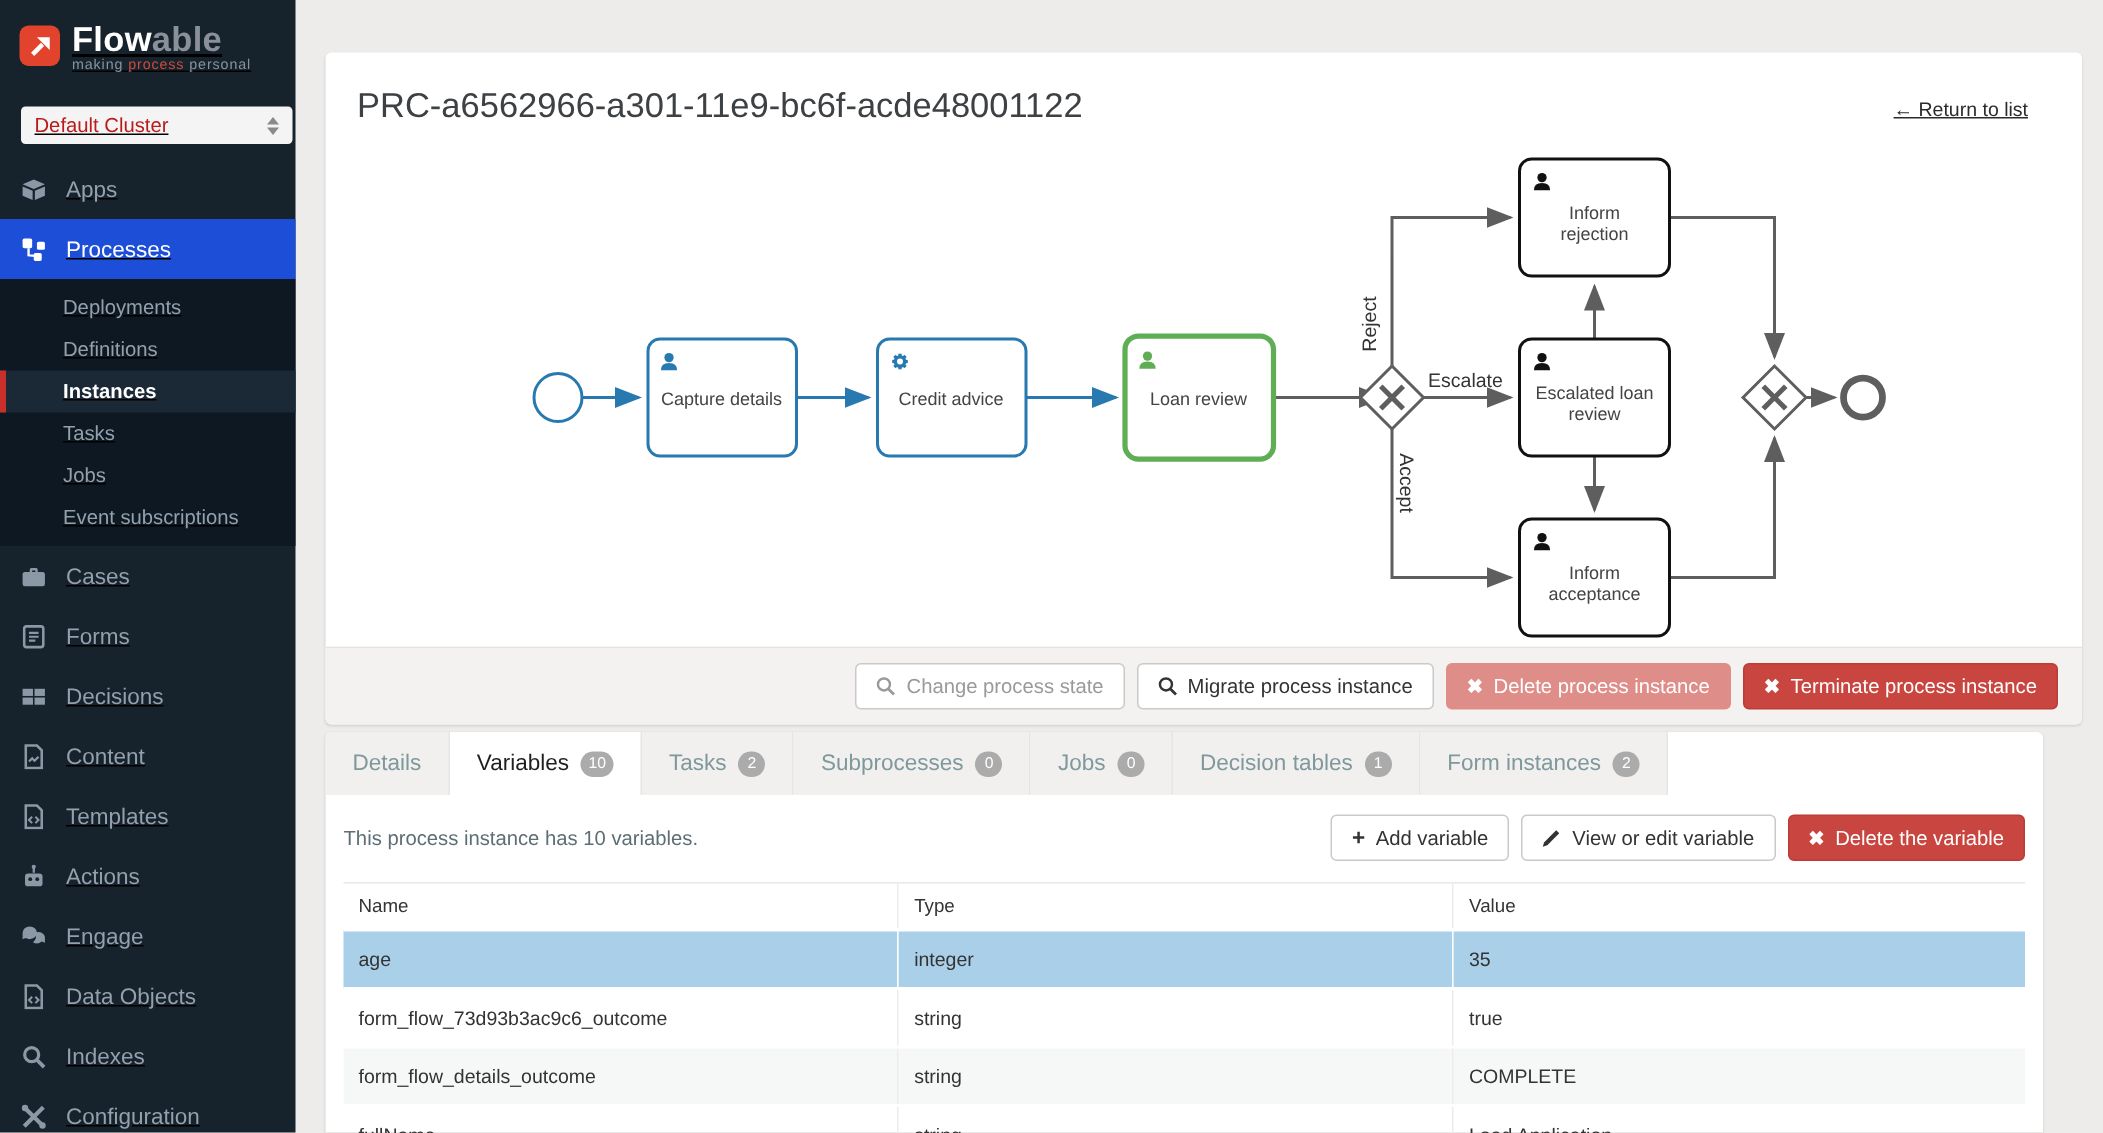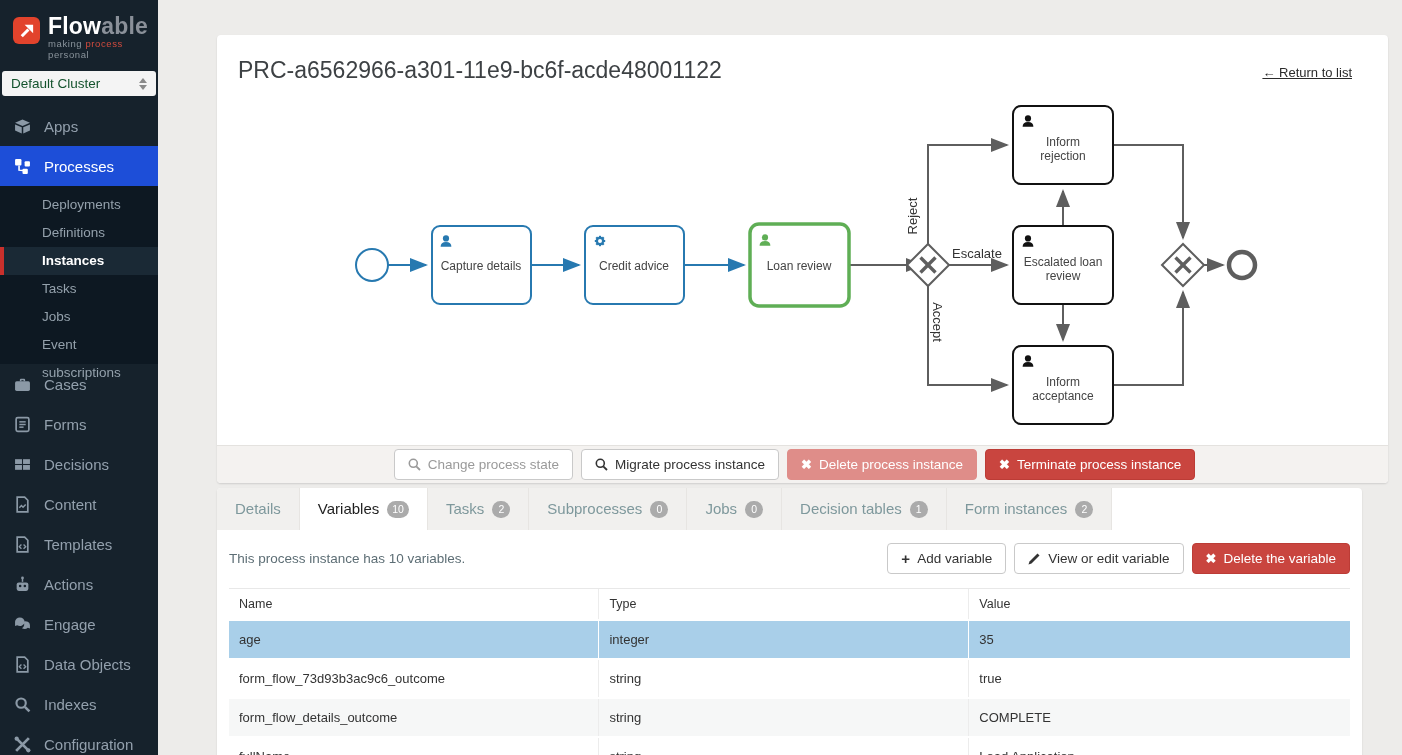--- a/index.html
+++ b/index.html
@@ -1,47 +1,47 @@
 <!DOCTYPE html>
 <html><head>
 <meta charset="utf-8">
 <style>
   * { margin:0; padding:0; box-sizing:border-box; }
   html,body { width:1402px; height:755px; overflow:hidden; font-family:"Liberation Sans",sans-serif; background:#edecea; }
 
   
-  .sidebar { position:absolute; left:0; top:0; width:158px; height:755px; background:#16222c; z-index:5; }
+  .sidebar { position:absolute; left:0; top:0; width:197px; height:755px; background:#16222c; z-index:5;text-decoration:underline; }
   .logo { display:flex; align-items:flex-start; gap:8px; padding:14px 0 0 13px; height:64px; }
   .logo-mark { width:27px; height:27px; background:#e2432c; border-radius:6px; flex:0 0 auto; display:flex; align-items:center; justify-content:center; margin-top:3px; }
   .brand { font-size:23px; font-weight:700; color:#fff; letter-spacing:.2px; line-height:24px; }
   .brand .able { color:#8a9099; }
   .tagline { font-size:9.5px; color:#8a949c; letter-spacing:.6px; margin-top:0px; }
   .tagline .red { color:#d24b3e; }
-  .cluster { margin:7px 2px 10px 2px; height:25px; background:#f4f4f4; border-radius:3px; display:flex; align-items:center; justify-content:space-between; padding:0 9px; font-size:13.5px; color:#14532d; cursor:pointer; }
+  .cluster { margin:7px 2px 10px 14px; height:25px; background:#f4f4f4; border-radius:3px; display:flex; align-items:center; justify-content:space-between; padding:0 9px; font-size:13.5px; color:#b91c1c; cursor:pointer; }
   .updown { display:flex; flex-direction:column; gap:2px; }
   .updown i { display:block; width:0; height:0; border-left:4px solid transparent; border-right:4px solid transparent; }
   .updown i.up { border-bottom:5px solid #8a8a8a; }
   .updown i.down { border-top:5px solid #8a8a8a; }
   .nav-item { height:40px; display:flex; align-items:center; gap:13px; padding-left:14px; font-size:15px; color:#93a0ad; cursor:pointer; }
   .nav-item svg { width:17px; height:17px; fill:#8b99a6; flex:0 0 auto; }
   .nav-item.sel { background:#1d4ed8; color:#fff; }
   .nav-item.sel svg { fill:#fff; }
   .submenu { background:#0d1822; padding:5px 0; }
   .sub-item { height:28px; line-height:28px; padding-left:42px; font-size:13.5px; color:#94a1ac; cursor:pointer; }
   .sub-item.sel { background:#1a2935; border-left:4px solid #c9302c; padding-left:38px; color:#fff; font-weight:700; }
 
   
   .card { position:absolute; background:#fff; border-radius:4px; box-shadow:0 1px 2px rgba(0,0,0,.13); }
   .card1 { left:217px; top:10px; width:1171px; height:448px;margin-top:25px; }
   .card1-header { position:absolute; left:21px; top:22px; right:36px; display:flex; justify-content:space-between; align-items:flex-start; }
   .pi-title { font-size:23px; font-weight:400; color:#3d4144; }
   .return-link { font-size:13px; color:#2b2b2b; text-decoration:underline; margin-top:8px; cursor:pointer; white-space:nowrap; }
   .diagram-wrap { position:absolute; left:20px; top:63px; width:1130px; height:331px; }
   .diag-label { fill:#444; font-size:12px; font-family:"Liberation Sans",sans-serif; }
-  .card1-footer { position:absolute; left:0; right:0; bottom:0; height:38px; background:#f4f2f0; border-top:1px solid #e4e2df; border-radius:0 0 4px 4px; display:flex; align-items:center; justify-content:center; gap:8px; padding-right:16px; }
+  .card1-footer { position:absolute; left:0; right:0; bottom:0; height:52px; background:#f4f2f0; border-top:1px solid #e4e2df; border-radius:0 0 4px 4px; display:flex; align-items:center; justify-content:flex-end; gap:8px; padding-right:16px; }
 
   .btn { display:inline-flex; align-items:center; gap:7px; height:31px; padding:0 13px; border-radius:4px; border:1px solid #c9c9c9; background:#fff; font-size:13.5px; color:#333; cursor:pointer; white-space:nowrap; font-family:"Liberation Sans",sans-serif; }
   .btn.muted { color:#9a9a9a; }
   .btn.danger-light { background:#df8d89; border-color:#df8d89; color:#fff; }
   .btn.danger { background:#c9453f; border-color:#bc3c36; color:#fff; }
   .btn .x { font-size:13px; font-weight:700; }
   .btn svg { flex:0 0 auto; }
 
   
   .card2 { left:217px; top:488px; width:1145px; height:267px; border-radius:4px 4px 0 0; }

